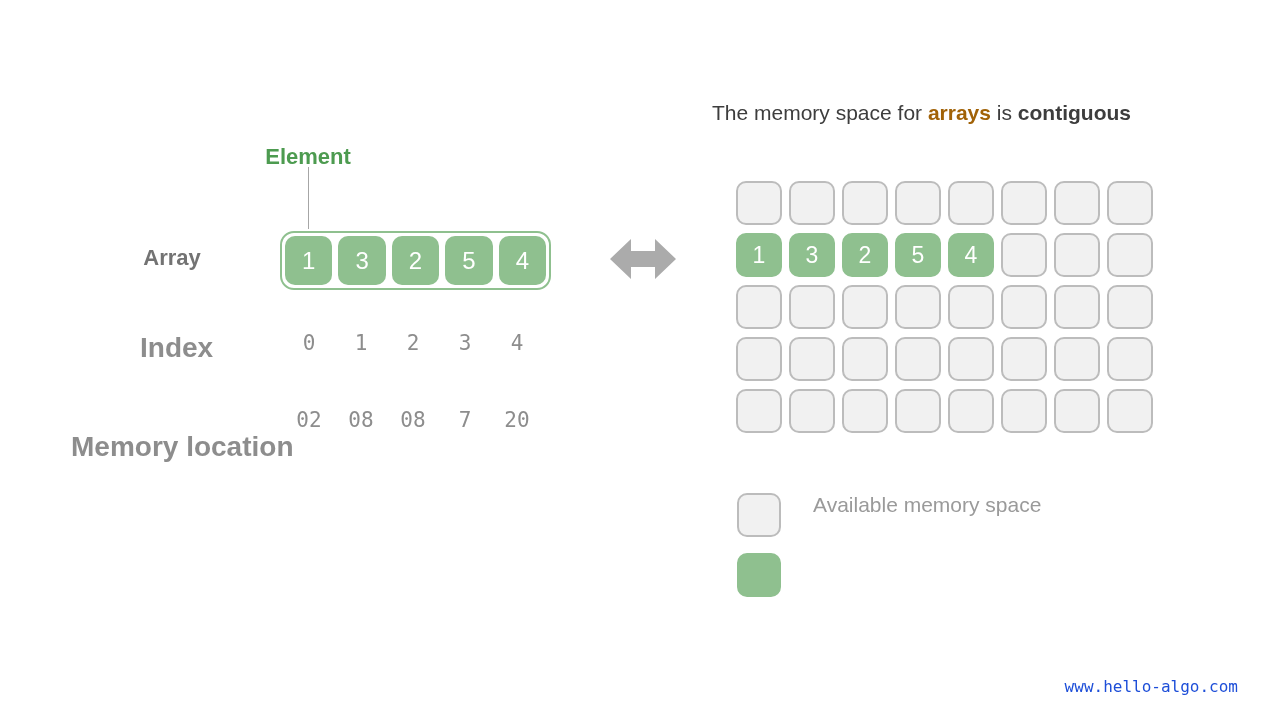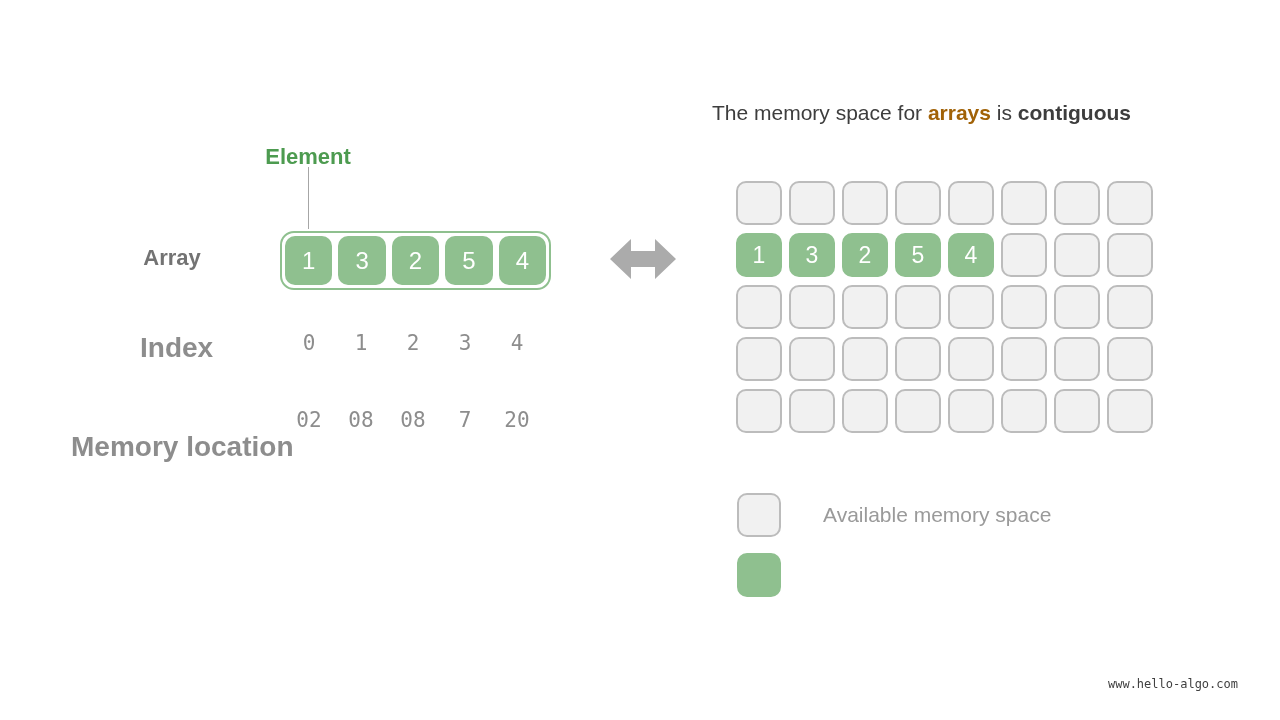--- a/index.html
+++ b/index.html
@@ -77,30 +77,30 @@
     border: 2px solid #bcbcbc; border-radius: 10px;
     background: #f1f1f1; box-sizing: border-box;
     display: flex; align-items: center; justify-content: center;
   }
   .gcell.filled {
     border-color: #8fc08f; background: #8fc08f;
     color: #ffffff; font-size: 23px; font-weight: 500;
   }
 
   .legend { left: 737px; top: 493px; display: flex; flex-direction: column; gap: 16px; }
-  .lrow { display: flex; align-items: center; gap: 42px; height: 44px; }
+  .lrow { display: flex; gap: 32px; height: 44px; }
   .lbox { width: 44px; height: 44px; border-radius: 10px; box-sizing: border-box; }
   .lbox.available { background: #f1f1f1; border: 2px solid #bcbcbc; }
   .lbox.allocated { background: #8fc08f; border: 2px solid #8fc08f; }
   .llabel { font-size: 21px; color: #9a9a9a; white-space: nowrap; }
 
   .watermark {
     right: 42px; top: 677px;
     font-family: "DejaVu Sans Mono", "Liberation Mono", monospace;
-    font-size: 12px; color: #404040;
+    font-size: 16px; color: #1d4ed8;
   }
 </style>
 </head>
 <body>
 
 <div id="canvas">
 
   <div class="abs element-label">Element</div>
   <div class="abs element-line"></div>
   <div class="abs array-label">Array</div>

